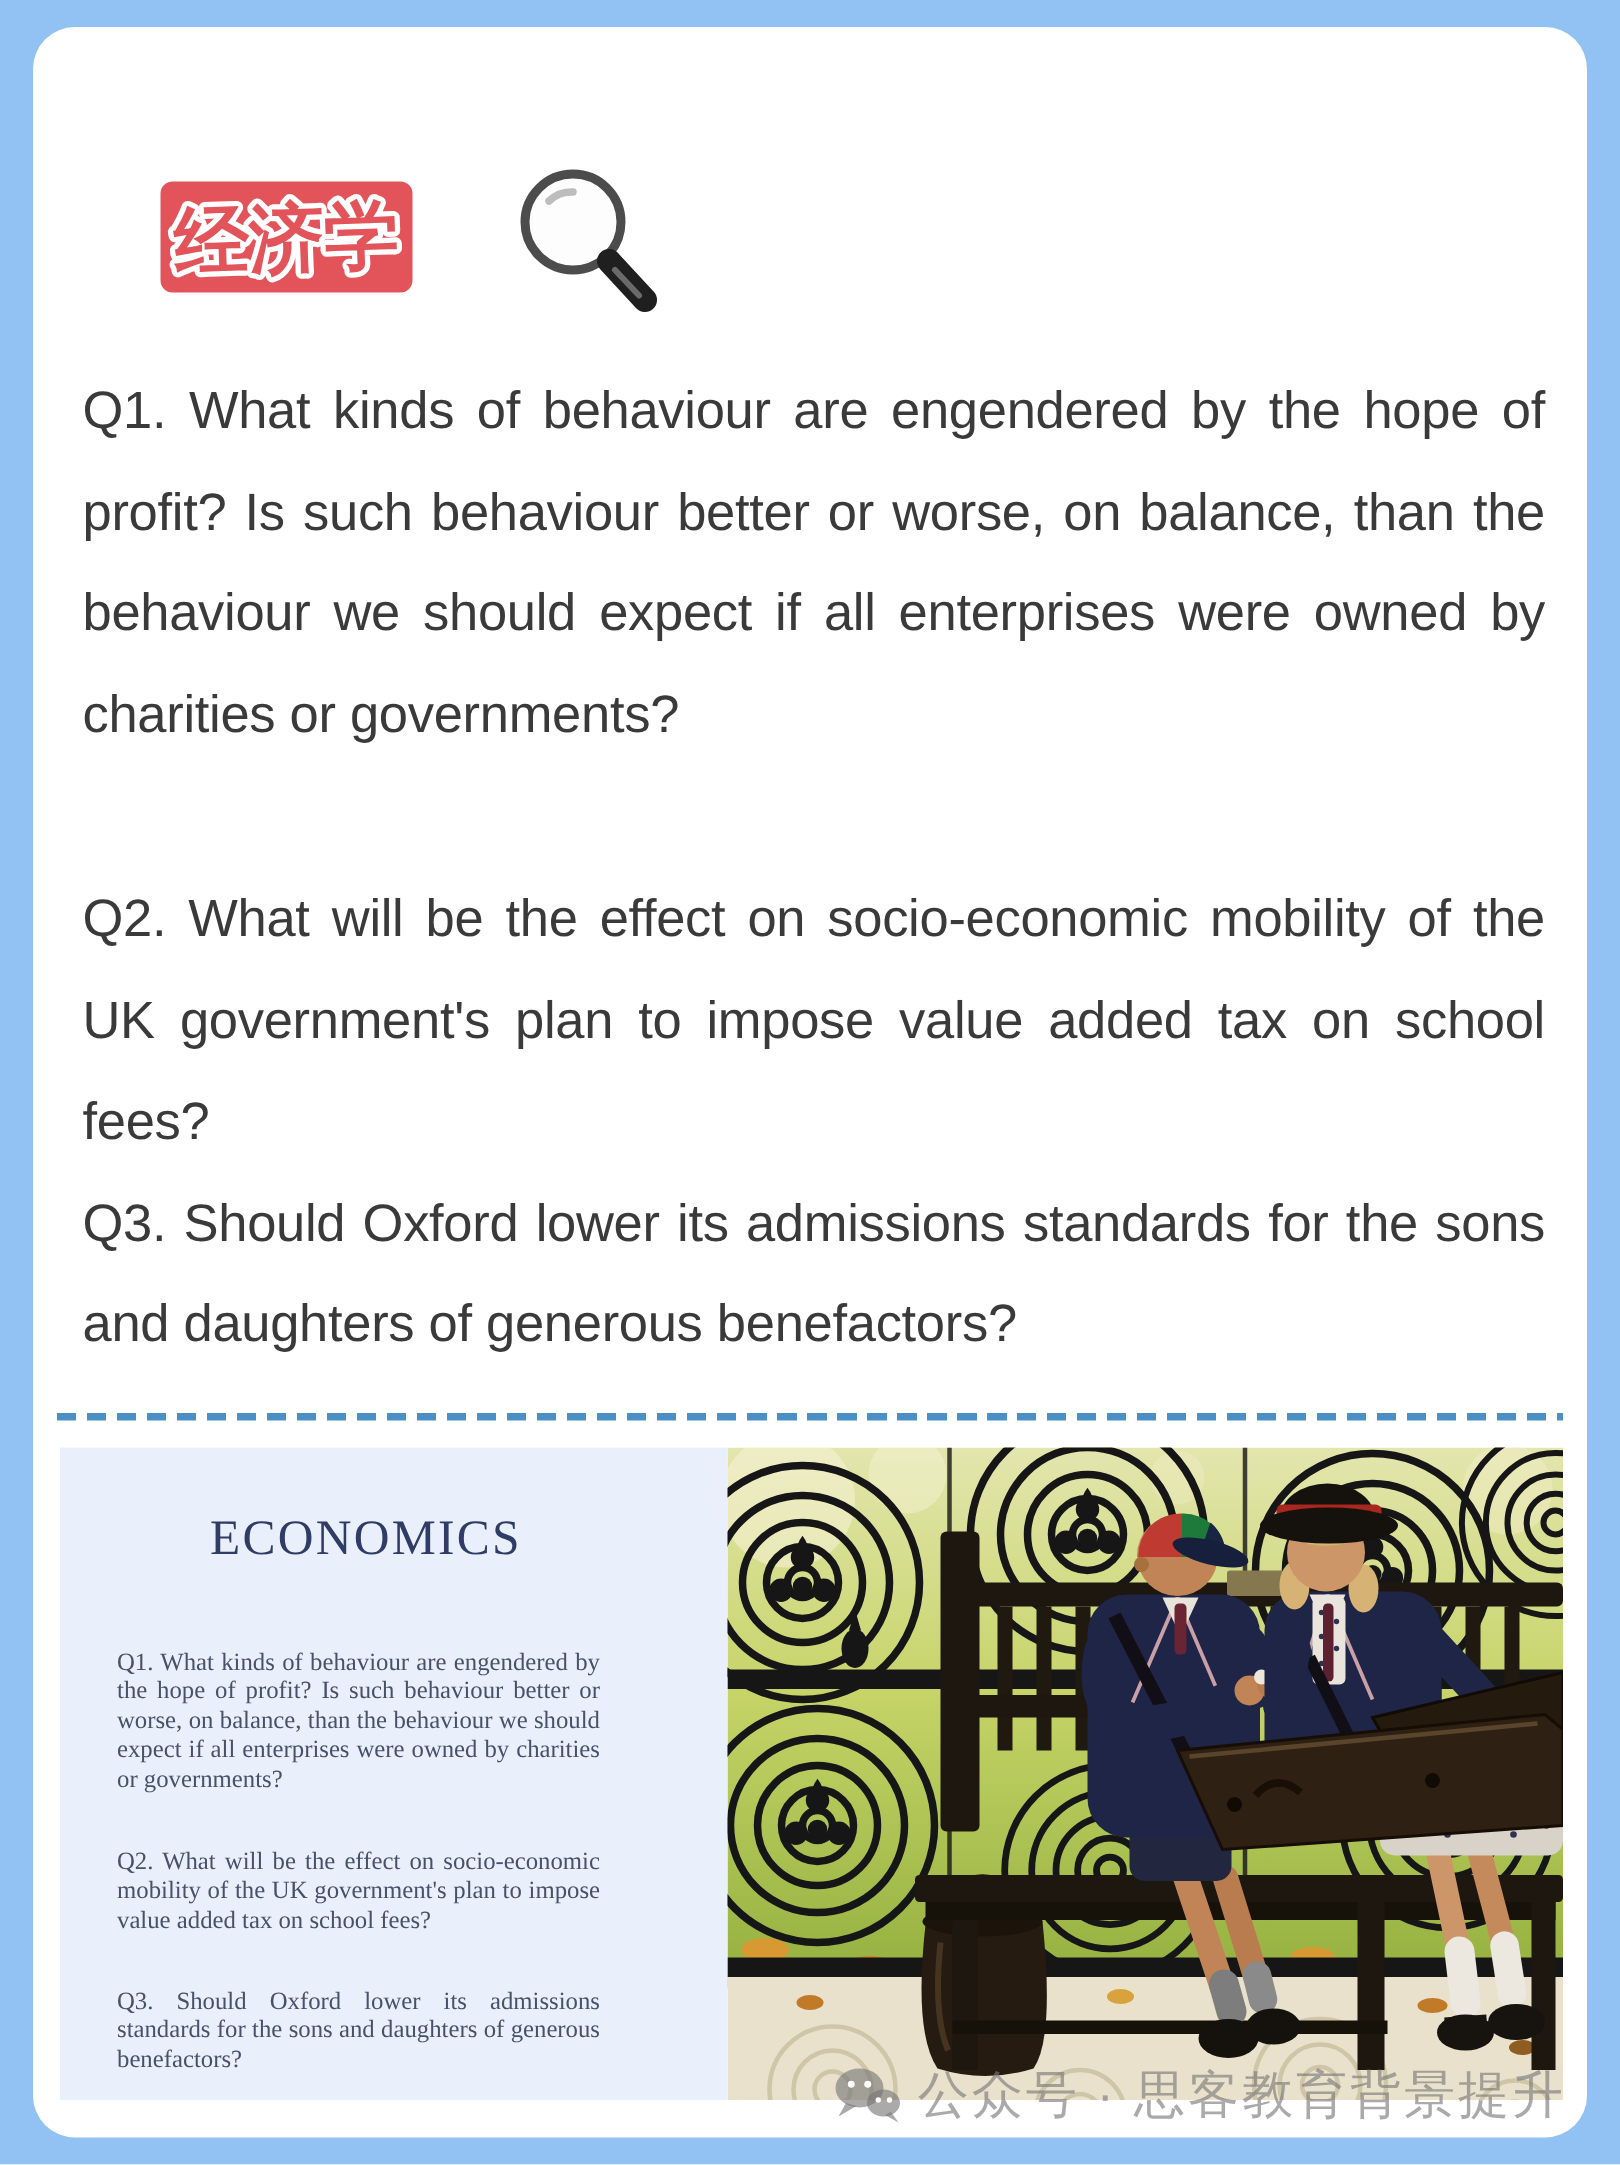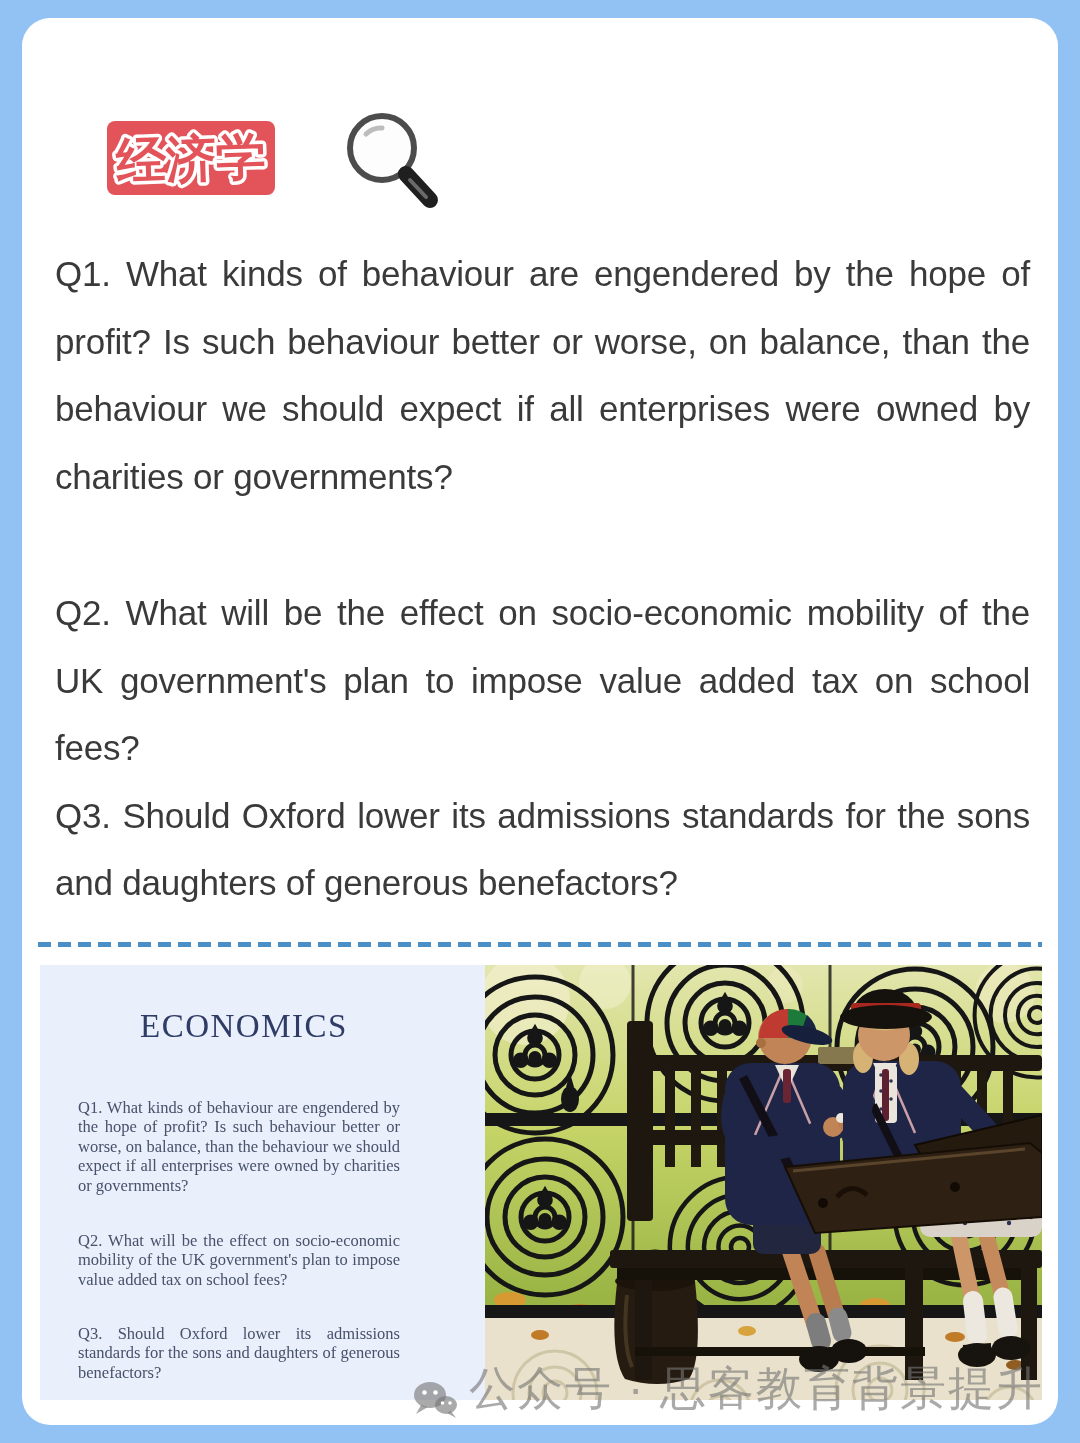--- a/index.html
+++ b/index.html
@@ -44,22 +44,22 @@
     font-size:16.5px;line-height:19.4px;text-align:justify;
   }
   .brochure p.bq1{top:133px;}
   .brochure p.bq2{top:266px;}
   .brochure p.bq3{top:359px;}
   .photo{position:relative;flex:1 1 auto;height:435px;}
   .photo svg{display:block;width:557px;height:435px;}
   
   .watermark{
     position:absolute;right:14px;bottom:5px;z-index:6;
-    display:flex;align-items:flex-end;gap:10px;
-    color:rgba(118,118,118,0.62);font-size:46px;letter-spacing:2px;
+    display:flex;align-items:center;gap:10px;
+    color:rgba(118,118,118,0.62);font-size:34px;letter-spacing:2px;
   }
 </style>
 </head>
 <body>
 
 <div class="canvas">
   <div class="card">
 
     <svg class="header-badge" viewBox="0 0 172 80">
       <rect x="2" y="3" width="168" height="74" rx="8" fill="#e2545a"></rect>

